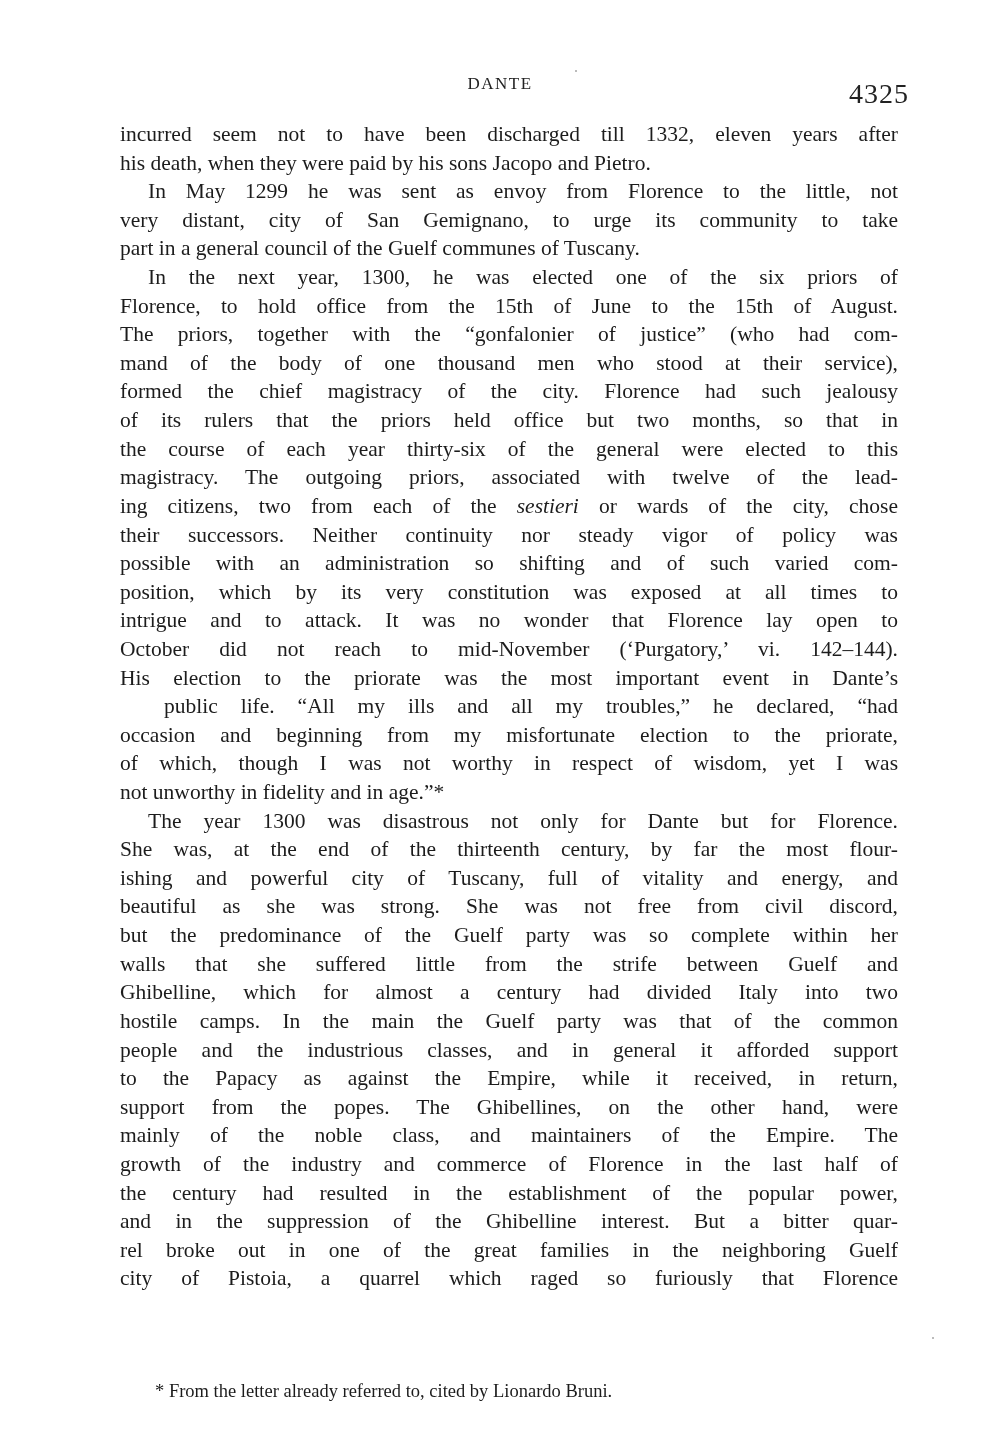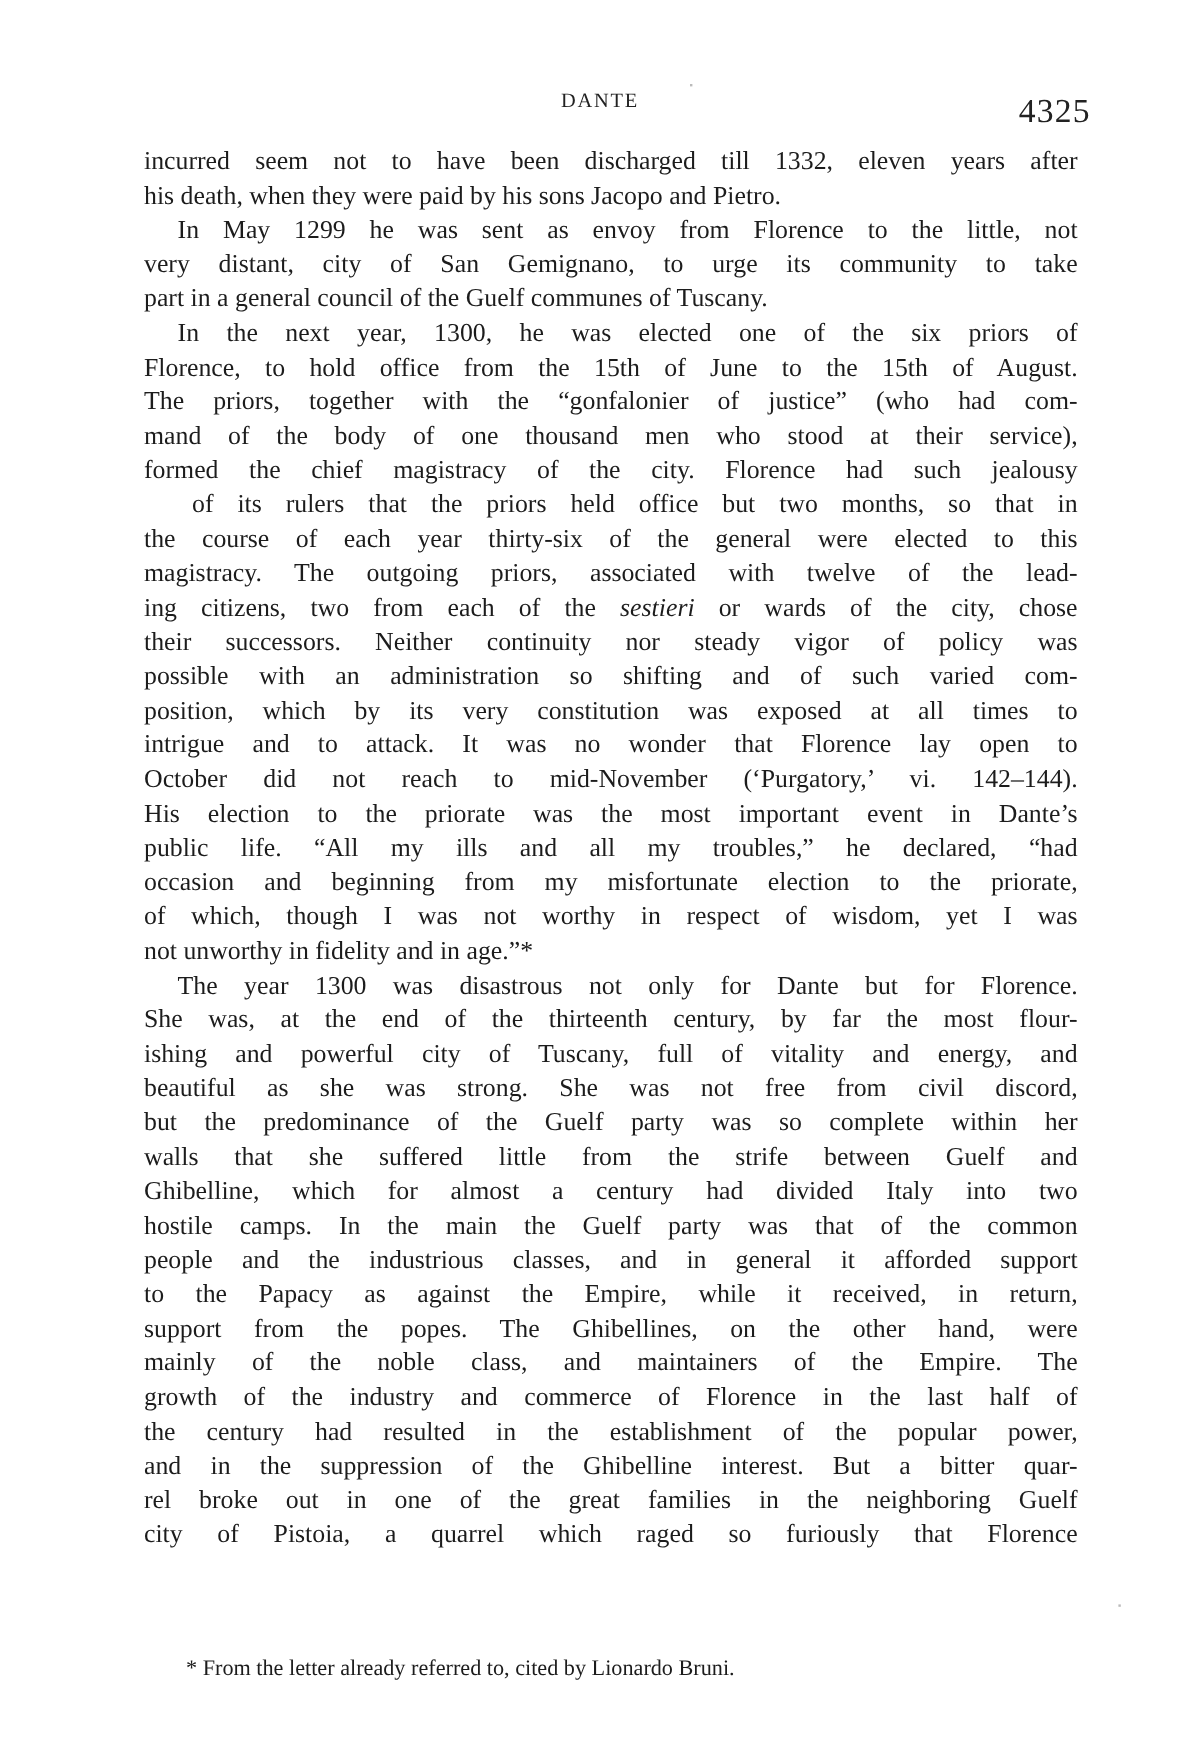--- a/index.html
+++ b/index.html
@@ -89,31 +89,31 @@
       <div class="line" style="display: block;">incurred seem not to have been discharged till 1332, eleven years after</div>
       <div class="line last" style="display: block;">his death, when they were paid by his sons Jacopo and Pietro.</div>
       <div class="line indent" style="display: block;">In May 1299 he was sent as envoy from Florence to the little, not</div>
       <div class="line" style="display: block;">very distant, city of San Gemignano, to urge its community to take</div>
       <div class="line last" style="display: block;">part in a general council of the Guelf communes of Tuscany.</div>
       <div class="line indent" style="display: block;">In the next year, 1300, he was elected one of the six priors of</div>
       <div class="line" style="display: block;">Florence, to hold office from the 15th of June to the 15th of August.</div>
       <div class="line" style="display: block;">The priors, together with the “gonfalonier of justice” (who had com-</div>
       <div class="line" style="display: block;">mand of the body of one thousand men who stood at their service),</div>
       <div class="line" style="display: block;">formed the chief magistracy of the city.  Florence had such jealousy</div>
-      <div class="line" style="display: block; margin-left: 40px;">of its rulers that the priors held office but two months, so that in</div>
+      <div class="line" style="display: block;">of its rulers that the priors held office but two months, so that in</div>
       <div class="line" style="display: block;">the course of each year thirty-six of the general were elected to this</div>
       <div class="line" style="display: block;">magistracy.  The outgoing priors, associated with twelve of the lead-</div>
       <div class="line" style="display: block;"><span>ing citizens, two from each of the </span><span class="ital">sestieri</span><span> or wards of the city, chose</span></div>
       <div class="line" style="display: block;">their successors.  Neither continuity nor steady vigor of policy was</div>
       <div class="line" style="display: block;">possible with an administration so shifting and of such varied com-</div>
       <div class="line" style="display: block;">position, which by its very constitution was exposed at all times to</div>
       <div class="line" style="display: block;">intrigue and to attack.  It was no wonder that Florence lay open to</div>
       <div class="line" style="display: block; font-family: Liberation Serif, serif;">October did not reach to mid-November (‘Purgatory,’ vi. 142–144).</div>
       <div class="line" style="display: block;">His election to the priorate was the most important event in Dante’s</div>
-      <div class="line" style="display: block;">public life.  “All my ills and all my troubles,” he declared, “had</div>
+      <div class="line" style="display: block; margin-left: 44px;">public life.  “All my ills and all my troubles,” he declared, “had</div>
       <div class="line" style="display: block;">occasion and beginning from my misfortunate election to the priorate,</div>
       <div class="line" style="display: block;">of which, though I was not worthy in respect of wisdom, yet I was</div>
       <div class="line last" style="display: block;">not unworthy in fidelity and in age.”*</div>
       <div class="line indent" style="display: block;">The year 1300 was disastrous not only for Dante but for Florence.</div>
       <div class="line" style="display: block;">She was, at the end of the thirteenth century, by far the most flour-</div>
       <div class="line" style="display: block;">ishing and powerful city of Tuscany, full of vitality and energy, and</div>
       <div class="line" style="display: block;">beautiful as she was strong.  She was not free from civil discord,</div>
       <div class="line" style="display: block;">but the predominance of the Guelf party was so complete within her</div>
       <div class="line" style="display: block;">walls that she suffered little from the strife between Guelf and</div>
       <div class="line" style="display: block;">Ghibelline, which for almost a century had divided Italy into two</div>

